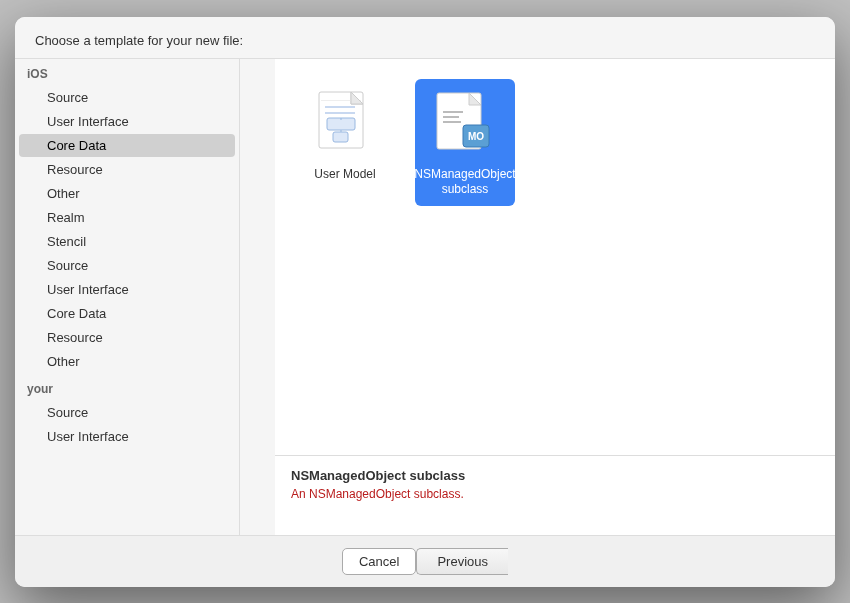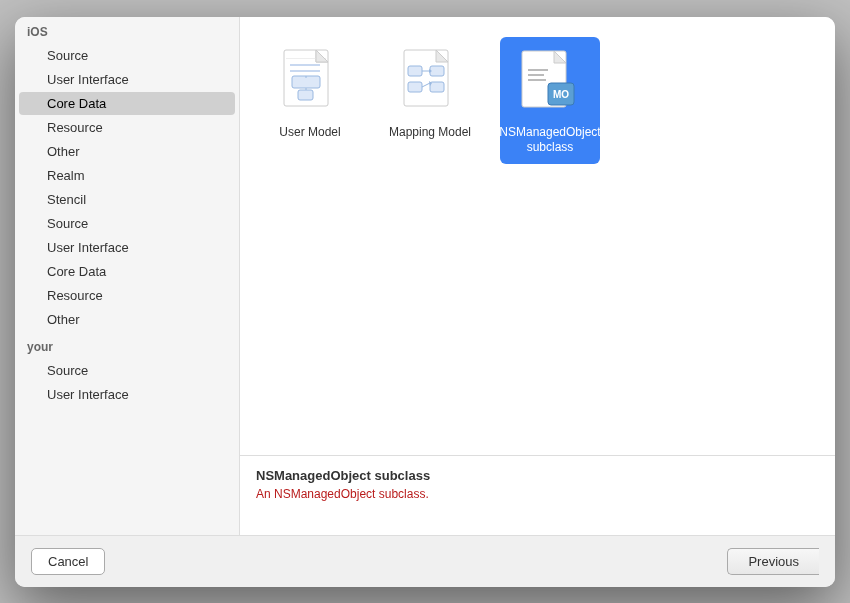--- a/index.html
+++ b/index.html
@@ -28,20 +28,21 @@
       font-size: 13px;
       color: #333;
       font-weight: 500;
       border-bottom: 1px solid #ddd;
       background: #f5f5f5;
     }
     .dialog-body {
       display: flex;
       flex: 1;
       overflow: hidden;
+      gap: 35px;
     }
     .sidebar {
       width: 225px;
       border-right: 1px solid #ddd;
       overflow-y: auto;
       background: #f5f5f5;
       flex-shrink: 0;
     }
     .sidebar-section-header {
       padding: 8px 12px 4px;
@@ -117,21 +118,21 @@
       color: #333;
       margin-bottom: 4px;
     }
     .description-text {
       font-size: 12px;
       color: #b91c1c;
     }
     .dialog-footer {
       padding: 12px 16px;
       display: flex;
-      justify-content: space-between;
+      justify-content: center;
       align-items: center;
       background: #f0f0f0;
       border-top: 1px solid #ddd;
     }
     .btn-cancel {
       padding: 5px 16px;
       background: #fff;
       border: 1px solid #aaa;
       border-radius: 5px;
       font-size: 13px;
@@ -160,20 +161,21 @@
       font-size: 13px;
       cursor: pointer;
       color: #fff;
       font-weight: 500;
     }
   </style>
 </head>
 <body>
 
 <div class="dialog">
+  <div class="dialog-title">Choose a template for your new file:</div>
   <div class="dialog-body">
 
     <div class="sidebar">
 
       <div class="sidebar-section-header">iOS</div>
       <div class="sidebar-item">Source</div>
       <div class="sidebar-item">User Interface</div>
       <div class="sidebar-item selected">Core Data</div>
       <div class="sidebar-item">Resource</div>
       <div class="sidebar-item">Other</div>
@@ -207,40 +209,20 @@
               <rect x="16" y="42" width="15" height="10" rx="2" fill="#dde8f8" stroke="#99b8e0" stroke-width="1"></rect>
               <line x1="24" y1="40" x2="24" y2="42" stroke="#99b8e0" stroke-width="1"></line>
               <line x1="24" y1="30" x2="24" y2="28" stroke="#99b8e0" stroke-width="1"></line>
 
               <polygon points="34,2 46,14 34,14" fill="#e8e8e8" stroke="#ccc" stroke-width="1"></polygon>
             </svg>
           </div>
           <div class="template-label">User Model</div>
         </div>
 
-        <div class="template-item">
-          <div class="template-icon">
-            <svg width="56" height="68" viewBox="0 0 56 68">
-              <rect x="2" y="2" width="44" height="56" rx="2" ry="2" fill="white" stroke="#ccc" stroke-width="1"></rect>
-
-              <polygon points="34,2 46,14 34,14" fill="#e8e8e8" stroke="#ccc" stroke-width="1"></polygon>
-
-              <rect x="6" y="18" width="14" height="10" rx="2" fill="#dde8f8" stroke="#99b8e0" stroke-width="1"></rect>
-              <rect x="6" y="34" width="14" height="10" rx="2" fill="#dde8f8" stroke="#99b8e0" stroke-width="1"></rect>
-              <rect x="28" y="18" width="14" height="10" rx="2" fill="#dde8f8" stroke="#99b8e0" stroke-width="1"></rect>
-              <rect x="28" y="34" width="14" height="10" rx="2" fill="#dde8f8" stroke="#99b8e0" stroke-width="1"></rect>
-
-              <line x1="20" y1="23" x2="28" y2="23" stroke="#99b8e0" stroke-width="1"></line>
-              <polygon points="27,21 30,23 27,25" fill="#99b8e0"></polygon>
-              <line x1="20" y1="39" x2="28" y2="35" stroke="#99b8e0" stroke-width="1"></line>
-              <polygon points="27,33 30,35 28,38" fill="#99b8e0"></polygon>
-            </svg>
-          </div>
-          <div class="template-label">Mapping Model</div>
-        </div>
 
         <div class="template-item selected">
           <div class="template-icon">
             <svg width="60" height="74" viewBox="0 0 60 74">
 
               <rect x="2" y="6" width="44" height="56" rx="2" ry="2" fill="white" stroke="#ccc" stroke-width="1"></rect>
 
               <polygon points="34,6 46,18 34,18" fill="#e8e8e8" stroke="#ccc" stroke-width="1"></polygon>
 
               <rect x="28" y="38" width="26" height="22" rx="3" fill="#5b9fd4" stroke="#3a7ab5" stroke-width="1"></rect>

